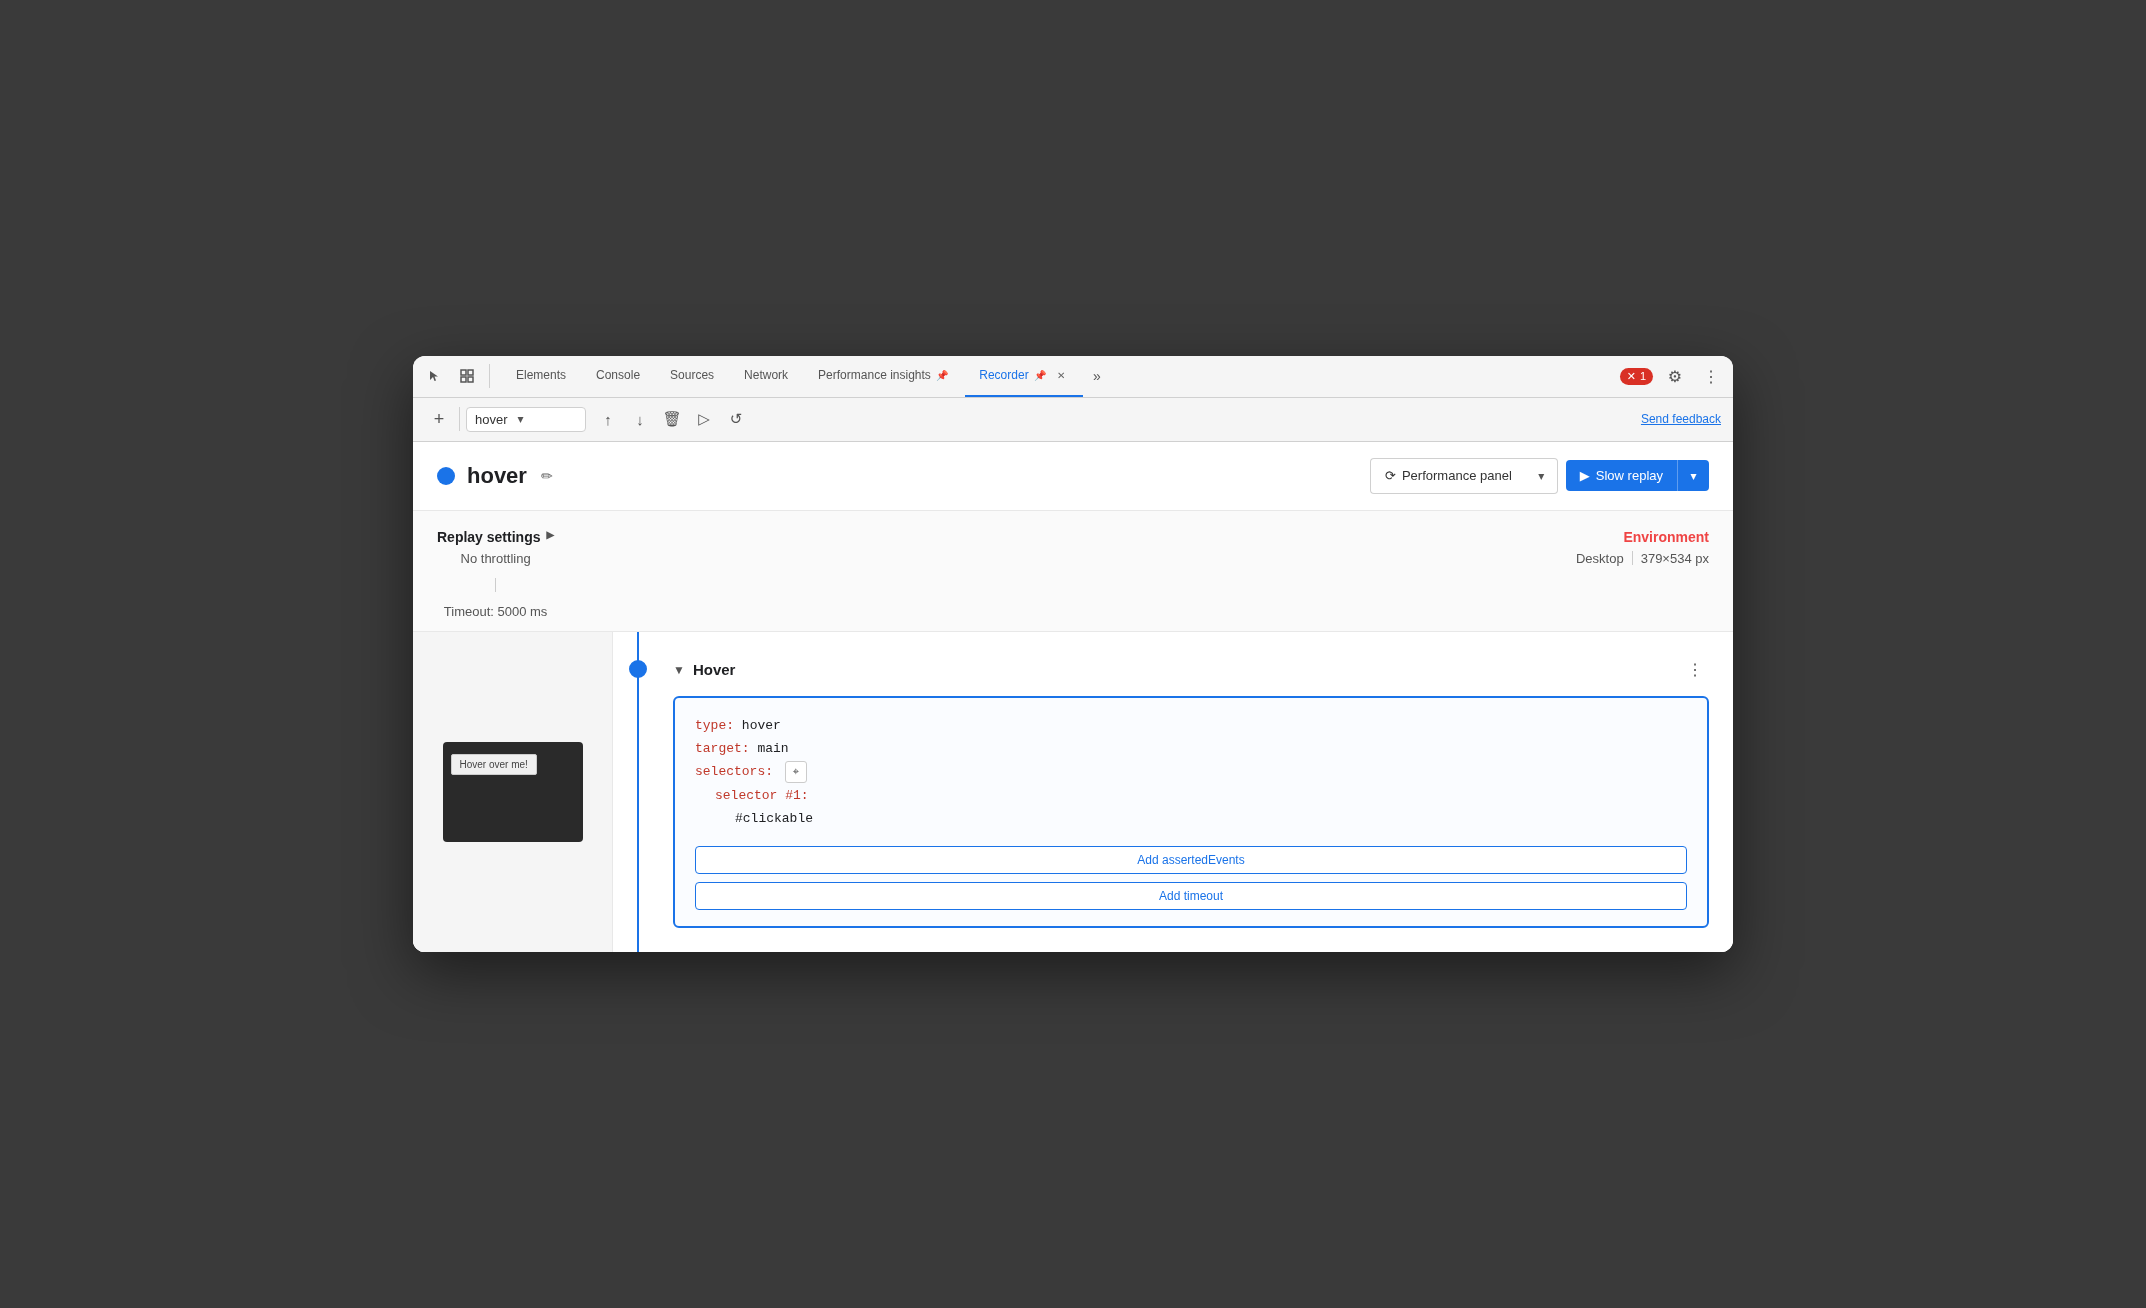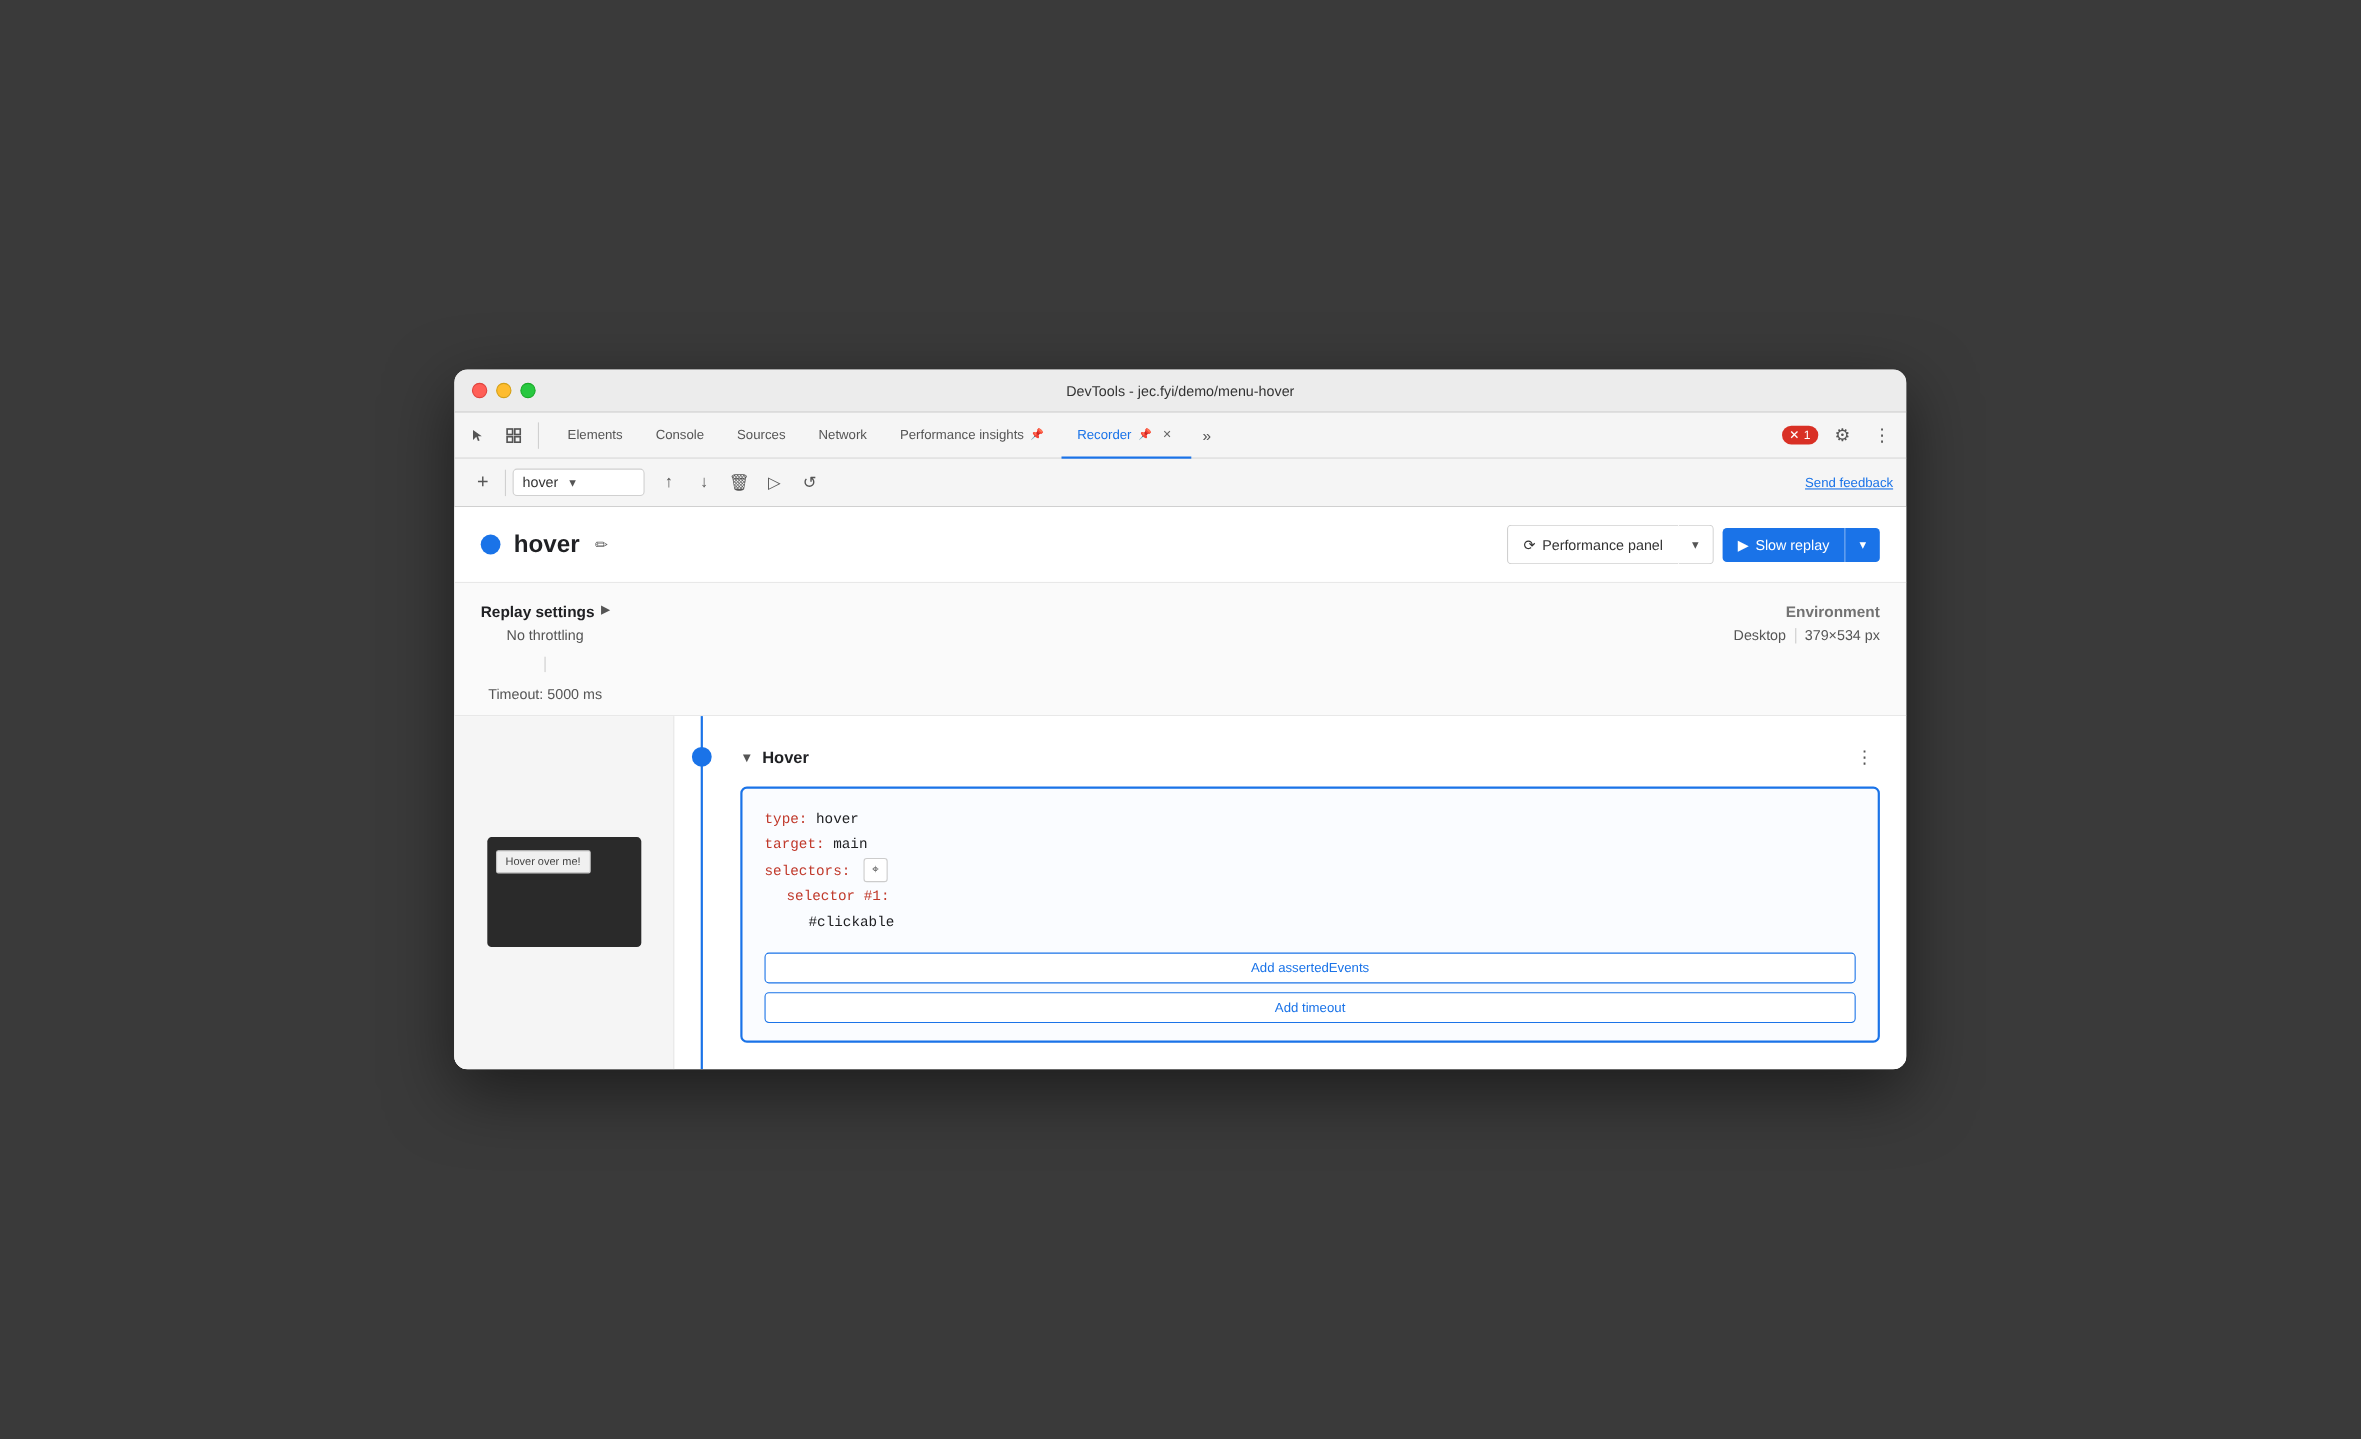--- a/index.html
+++ b/index.html
@@ -352,21 +352,21 @@
       width: 1px;
       height: 14px;
       background: #ccc;
     }
     .environment-section {
       text-align: right;
     }
     .environment-label {
       font-size: 14px;
       font-weight: 600;
-      color: #737373;
+      color: #ef4444;
       margin-bottom: 6px;
     }
     .environment-info {
       display: flex;
       align-items: center;
       gap: 8px;
       font-size: 13px;
       color: #555;
       justify-content: flex-end;
     }
@@ -511,28 +511,20 @@
       font-size: 12px;
       cursor: pointer;
       font-weight: 500;
     }
   </style>
 </head>
 <body>
 
 <div class="window">
 
-  <div class="title-bar">
-    <div class="traffic-lights">
-      <div class="traffic-light close"></div>
-      <div class="traffic-light minimize"></div>
-      <div class="traffic-light maximize"></div>
-    </div>
-    <span class="title-bar-title">DevTools - jec.fyi/demo/menu-hover</span>
-  </div>
 
   <div class="tab-bar">
     <div class="tab-bar-icons">
       <div class="tab-bar-icon">
         <svg width="14" height="14" viewBox="0 0 14 14" fill="none">
           <path d="M2 2L2 11L5 8L6.5 12L8 11.5L6.5 7.5L10 7.5L2 2Z" fill="#555"></path>
         </svg>
       </div>
       <div class="tab-bar-icon">
         <svg width="14" height="14" viewBox="0 0 14 14" fill="none">

